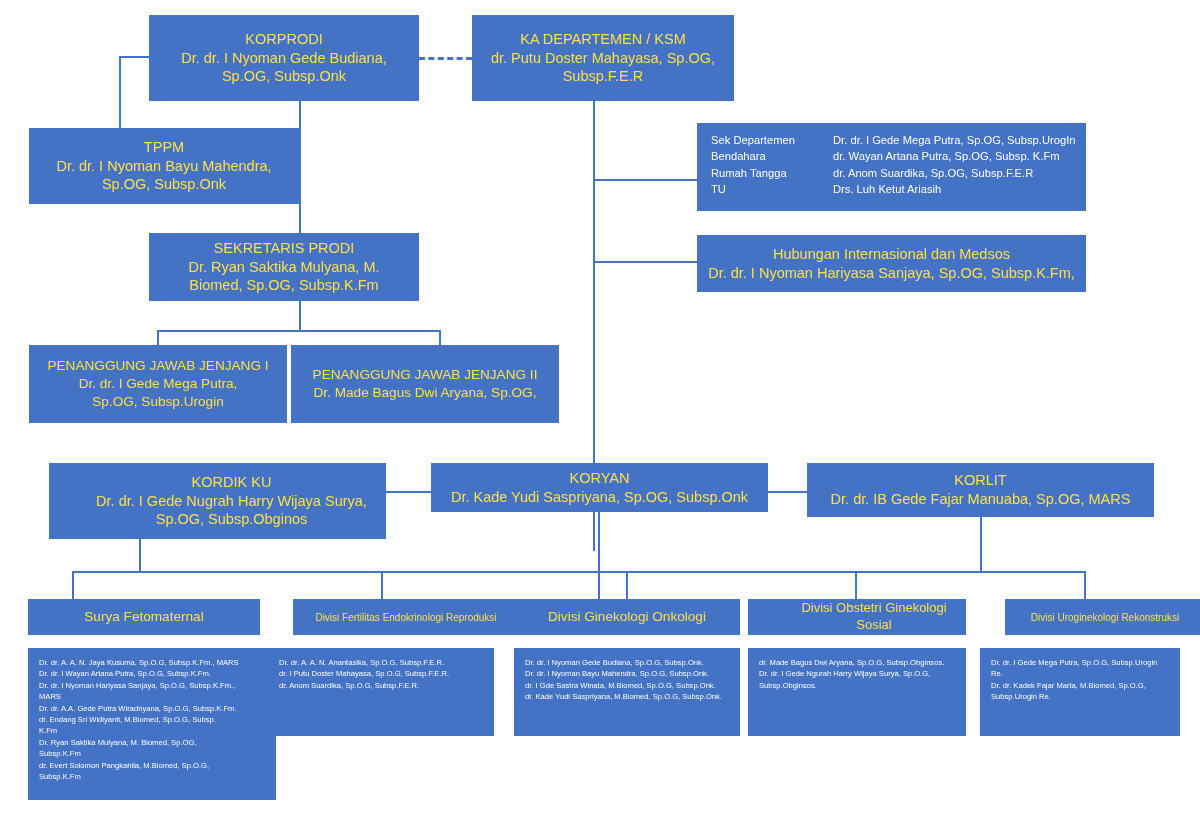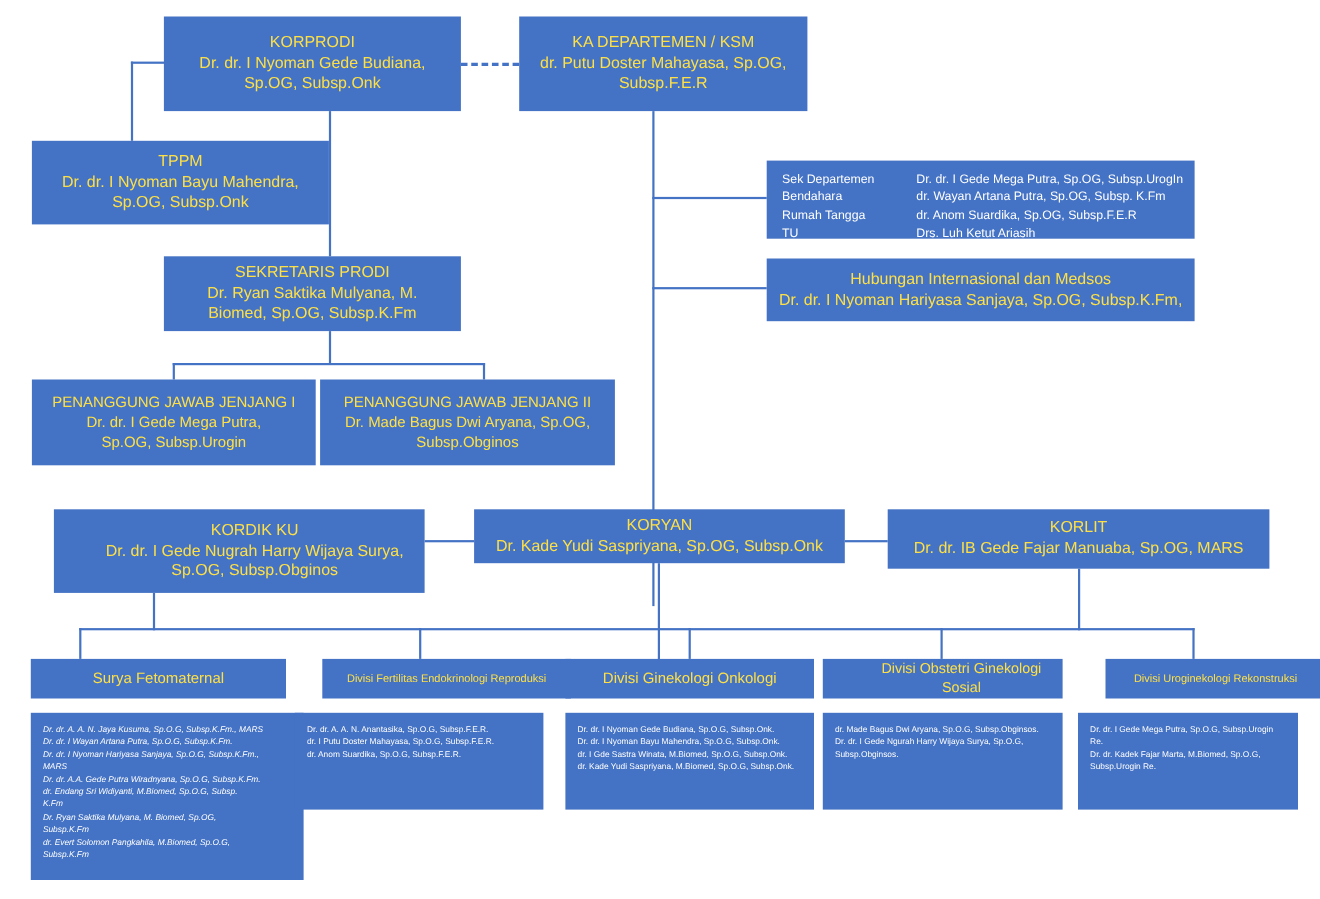--- a/index.html
+++ b/index.html
@@ -141,21 +141,21 @@
   </div>
 
   <div class="box t15" style="left:29px; top:128px; width:270px; height:76px;">
     <div class="inner">
       <div>TPPM</div>
       <div>Dr. dr. I Nyoman Bayu Mahendra,</div>
       <div>Sp.OG, Subsp.Onk</div>
     </div>
   </div>
 
-  <div class="kv" style="left:697px; top:146px; width:389px; height:71px;">
+  <div class="kv" style="left:697px; top:123px; width:389px; height:88px;">
     <div class="row">
       <div class="k">Sek Departemen</div>
       <div class="v">Dr. dr. I Gede Mega Putra, Sp.OG, Subsp.UrogIn</div>
     </div>
     <div class="row">
       <div class="k">Bendahara</div>
       <div class="v">dr. Wayan Artana Putra, Sp.OG, Subsp. K.Fm</div>
     </div>
     <div class="row">
       <div class="k">Rumah Tangga</div>
@@ -187,21 +187,20 @@
       <div>PENANGGUNG JAWAB JENJANG I</div>
       <div>Dr. dr. I Gede Mega Putra,</div>
       <div>Sp.OG, Subsp.Urogin</div>
     </div>
   </div>
 
   <div class="box t14" style="left:291px; top:345px; width:268px; height:78px;">
     <div class="inner">
       <div>PENANGGUNG JAWAB JENJANG II</div>
       <div>Dr. Made Bagus Dwi Aryana, Sp.OG,</div>
-      <div>Subsp.Obginos</div>
     </div>
   </div>
 
   <div class="box t15" style="left:49px; top:463px; width:337px; height:76px;padding-left:28px;">
     <div class="inner">
       <div>KORDIK KU</div>
       <div>Dr. dr. I Gede Nugrah Harry Wijaya Surya,</div>
       <div>Sp.OG, Subsp.Obginos</div>
     </div>
   </div>
@@ -233,21 +232,21 @@
   </div>
 
   <div class="box t13" style="left:748px; top:599px; width:218px; height:36px;">
     <div class="inner">Divisi Obstetri Ginekologi Sosial</div>
   </div>
 
   <div class="box t11" style="left:980px; top:599px; width:200px; height:36px;">
     <div class="inner">Divisi Uroginekologi Rekonstruksi</div>
   </div>
 
-  <div class="panel" style="left:28px; top:648px; width:248px; height:152px;font-style:italic;">
+  <div class="panel" style="left:28px; top:648px; width:248px; height:152px;">
     <div class="line">Dr. dr. A. A. N. Jaya Kusuma, Sp.O.G, Subsp.K.Fm., MARS</div>
     <div class="line">Dr. dr. I Wayan Artana Putra, Sp.O.G, Subsp.K.Fm.</div>
     <div class="line">Dr. dr. I Nyoman Hariyasa Sanjaya, Sp.O.G, Subsp.K.Fm.,</div>
     <div class="line">MARS</div>
     <div class="line">Dr. dr. A.A. Gede Putra Wiradnyana, Sp.O.G, Subsp.K.Fm.</div>
     <div class="line">dr. Endang Sri Widiyanti, M.Biomed, Sp.O.G, Subsp.</div>
     <div class="line">K.Fm</div>
     <div class="line">Dr. Ryan Saktika Mulyana, M. Biomed, Sp.OG,</div>
     <div class="line">Subsp.K.Fm</div>
     <div class="line">dr. Evert Solomon Pangkahila, M.Biomed, Sp.O.G,</div>

